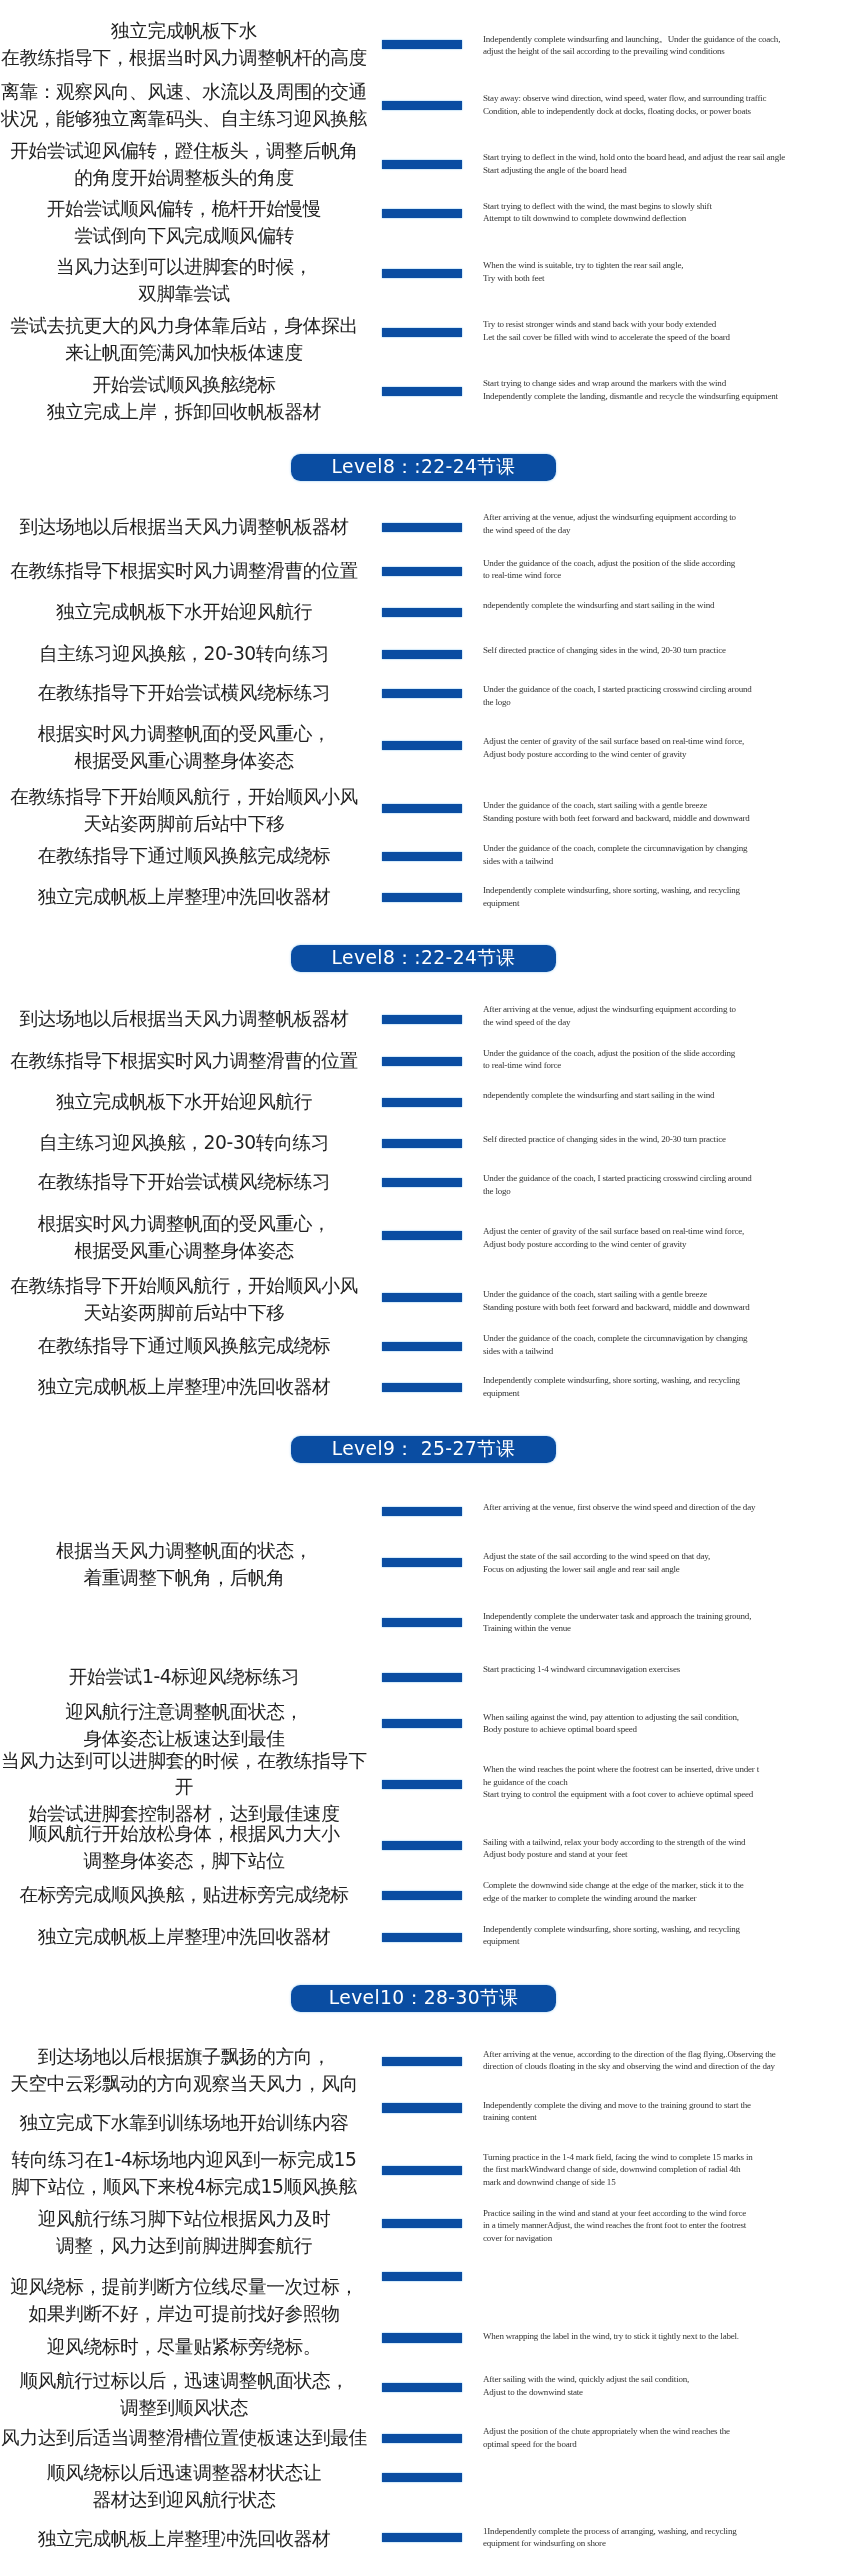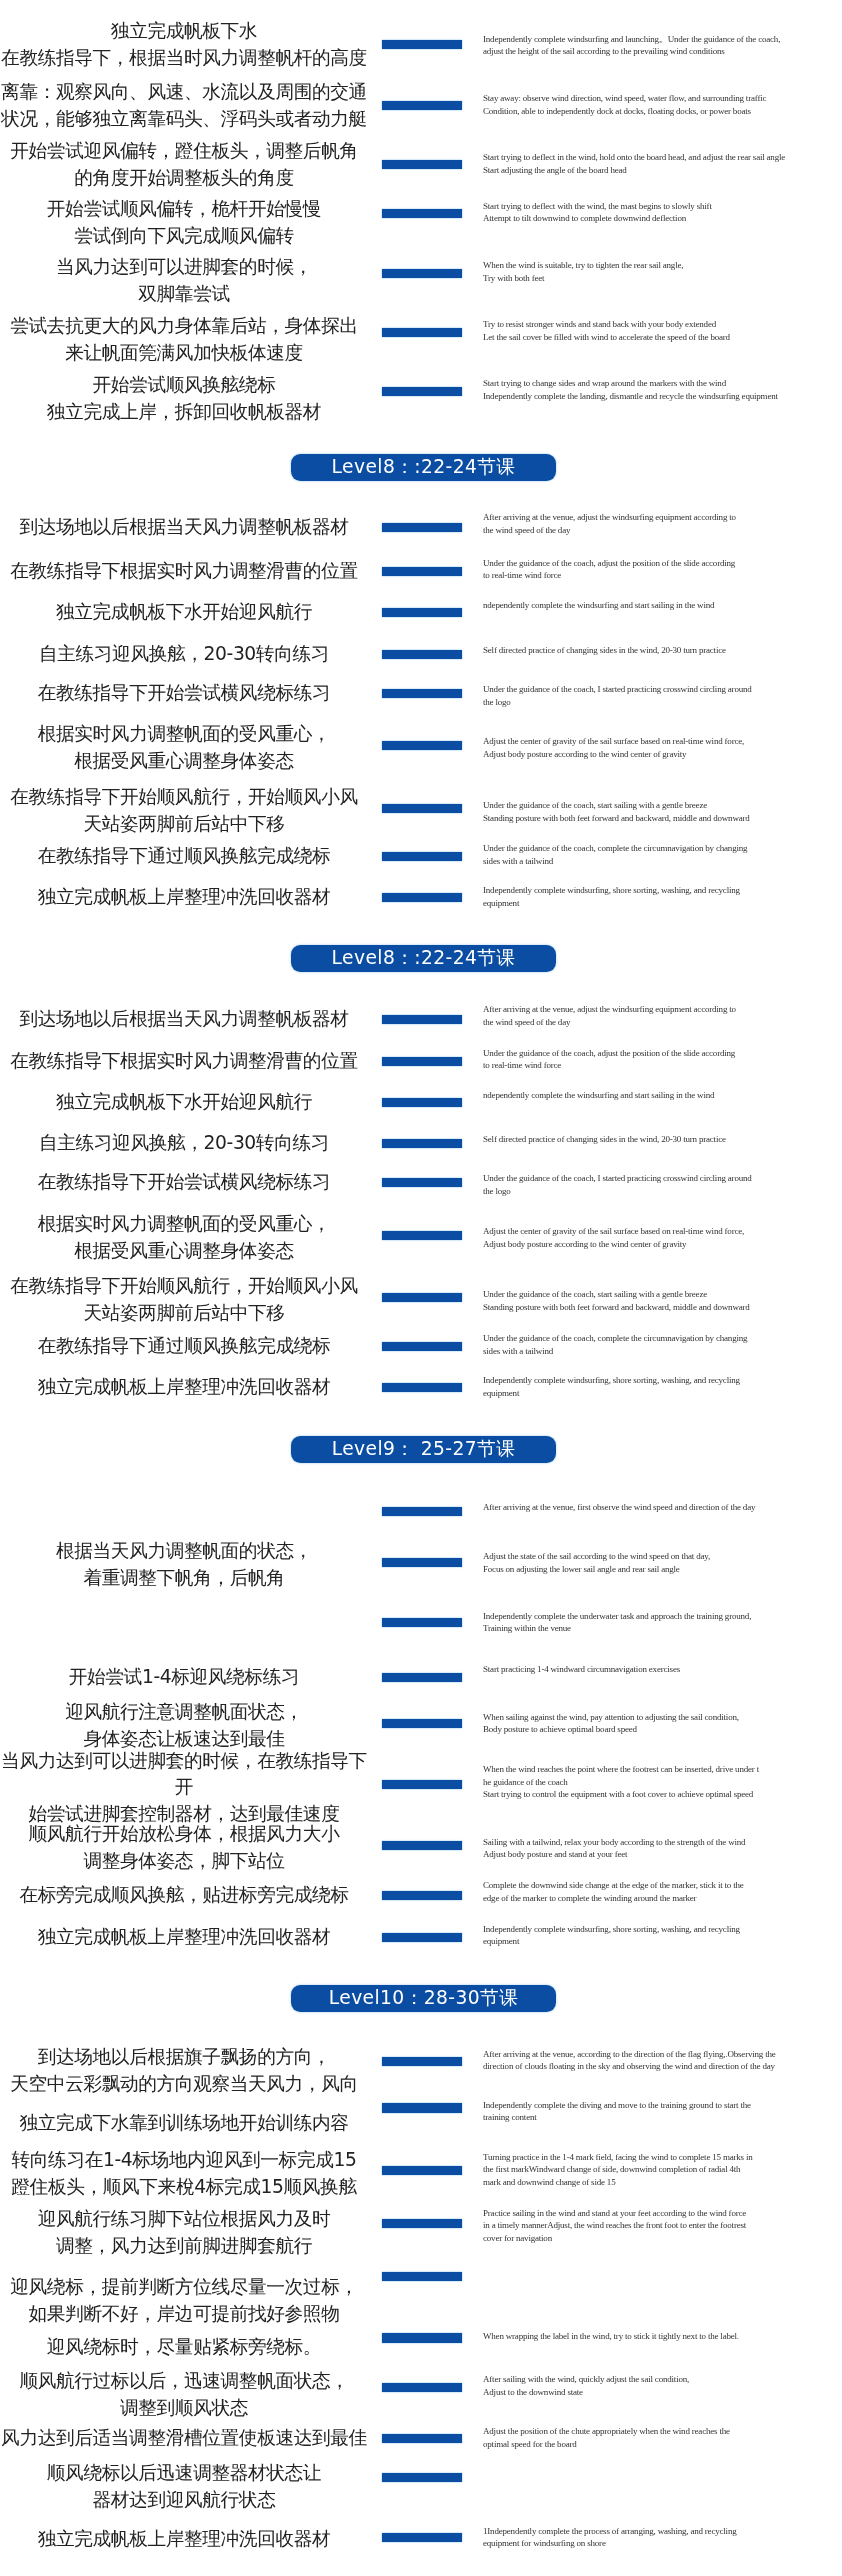--- a/index.html
+++ b/index.html
@@ -21,21 +21,21 @@
 
   <div class="row" style="top:17px;height:55px">
     <div class="zh">独立完成帆板下水
 在教练指导下，根据当时风力调整帆杆的高度</div>
     <div class="bar" style="top:22.6px"></div>
     <div class="en" style="top:15.6px">Independently complete windsurfing and launching。Under the guidance of the coach,
 adjust the height of the sail according to the prevailing wind conditions</div>
   </div>
   <div class="row" style="top:78px;height:55px">
     <div class="zh">离靠：观察风向、风速、水流以及周围的交通
-状况，能够独立离靠码头、浮码头或者动力艇</div>
+状况，能够独立离靠码头、自主练习迎风换舷</div>
     <div class="bar" style="top:22.6px"></div>
     <div class="en" style="top:14px">Stay away: observe wind direction, wind speed, water flow, and surrounding traffic
 Condition, able to independently dock at docks, floating docks, or power boats</div>
   </div>
   <div class="row" style="top:137px;height:55px">
     <div class="zh">开始尝试迎风偏转，蹬住板头，调整后帆角
 的角度开始调整板头的角度</div>
     <div class="bar" style="top:22.6px"></div>
     <div class="en" style="top:14px">Start trying to deflect in the wind, hold onto the board head, and adjust the rear sail angle
 Start adjusting the angle of the board head</div>
@@ -251,21 +251,21 @@
 direction of clouds floating in the sky and observing the wind and direction of the day</div>
   </div>
   <div class="row" style="top:2097px;height:37px">
     <div class="zh" style="padding-top:15.6px">独立完成下水靠到训练场地开始训练内容</div>
     <div class="bar" style="top:6.2px"></div>
     <div class="en" style="top:1.6px">Independently complete the diving and move to the training ground to start the
 training content</div>
   </div>
   <div class="row" style="top:2146px;height:55px">
     <div class="zh">转向练习在1-4标场地内迎风到一标完成15
-蹬住板头，顺风下来梲4标完成15顺风换舷</div>
+脚下站位，顺风下来梲4标完成15顺风换舷</div>
     <div class="bar" style="top:20px"></div>
     <div class="en" style="top:4.7px">Turning practice in the 1-4 mark field, facing the wind to complete 15 marks in
 the first markWindward change of side, downwind completion of radial 4th
 mark and downwind change of side 15</div>
   </div>
   <div class="row" style="top:2205px;height:55px">
     <div class="zh">迎风航行练习脚下站位根据风力及时
 调整，风力达到前脚进脚套航行</div>
     <div class="bar" style="top:14px"></div>
     <div class="en" style="top:1.6px">Practice sailing in the wind and stand at your feet according to the wind force

